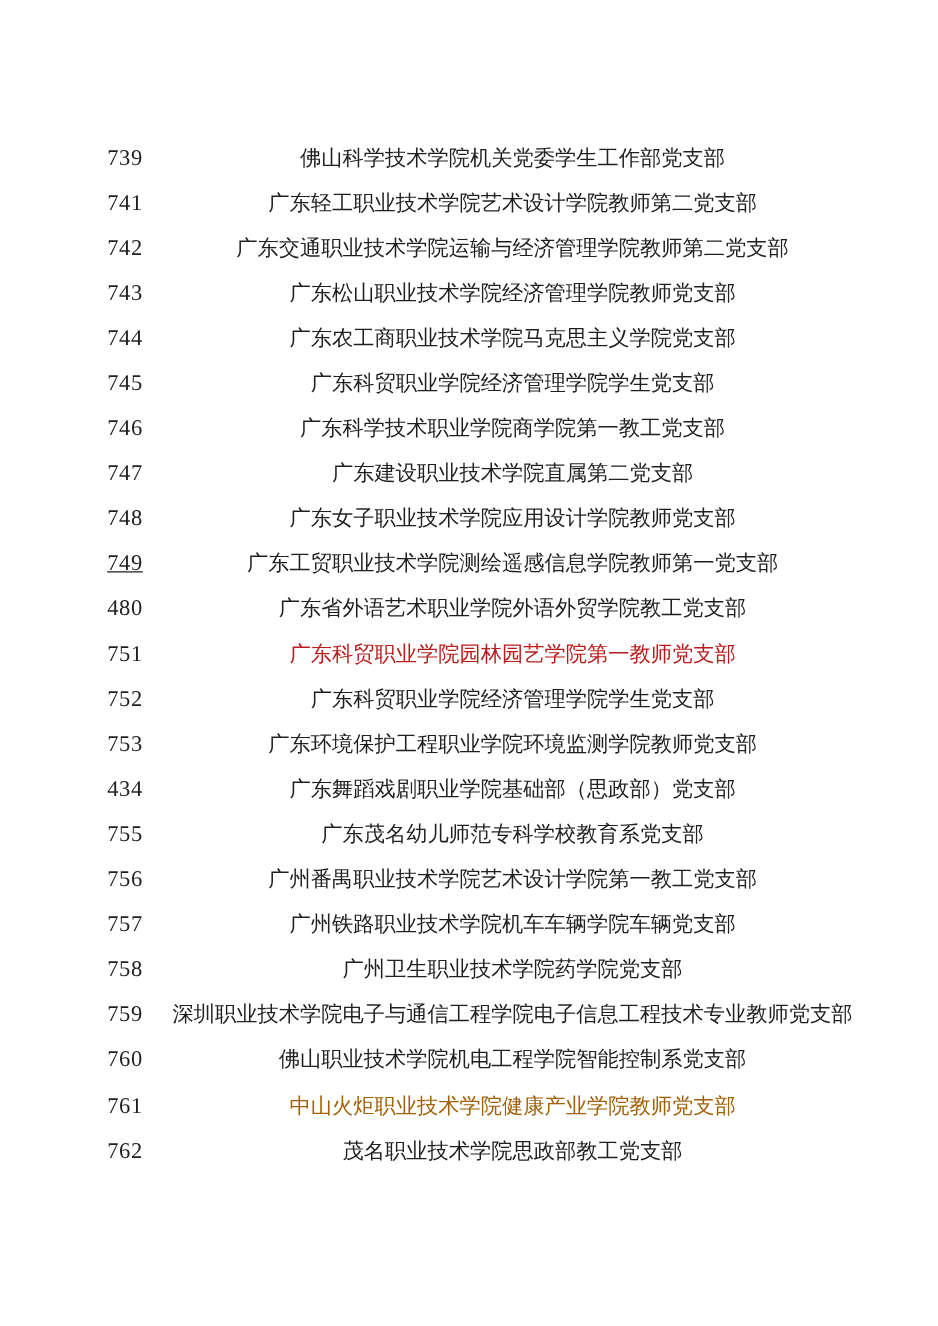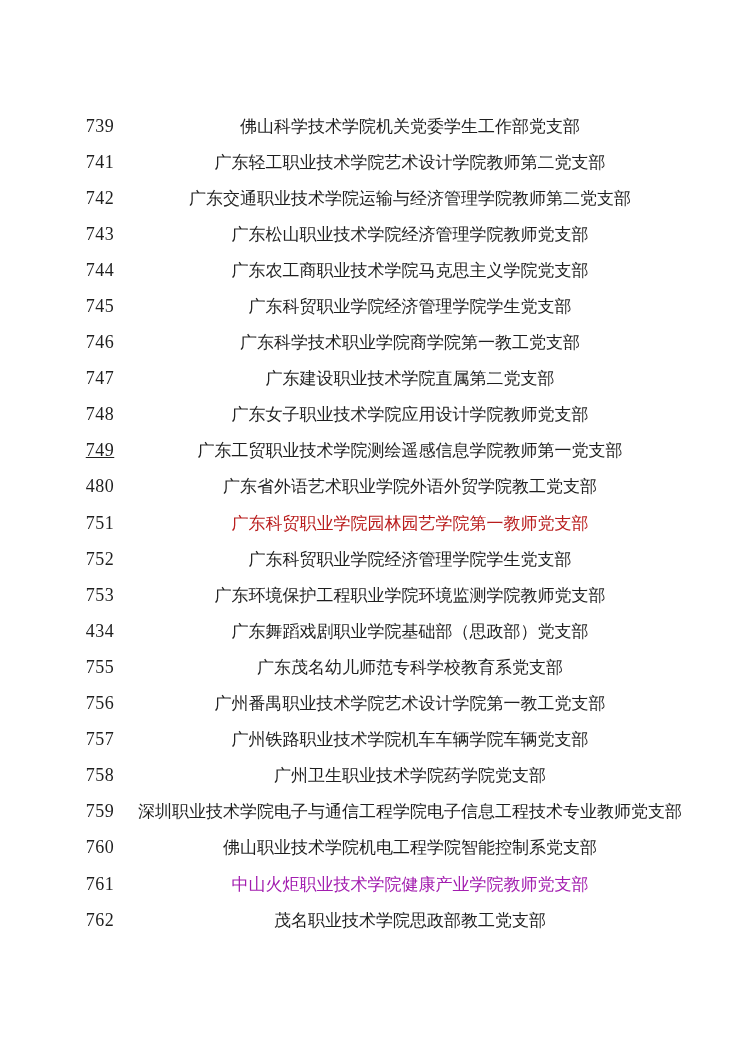--- a/index.html
+++ b/index.html
@@ -129,20 +129,20 @@
       <div class="row">
         <span class="num" style="color: rgb(31, 31, 31);">759</span>
         <span class="name" style="color: rgb(31, 31, 31);">深圳职业技术学院电子与通信工程学院电子信息工程技术专业教师党支部</span>
       </div>
       <div class="row">
         <span class="num" style="color: rgb(31, 31, 31);">760</span>
         <span class="name" style="color: rgb(31, 31, 31);">佛山职业技术学院机电工程学院智能控制系党支部</span>
       </div>
       <div class="row">
         <span class="num" style="color: rgb(31, 31, 31);">761</span>
-        <span class="name" style="color: #a21caf;">中山火炬职业技术学院健康产业学院教师党支部</span>
+        <span class="name" style="color: #a16207;">中山火炬职业技术学院健康产业学院教师党支部</span>
       </div>
       <div class="row">
         <span class="num" style="color: rgb(31, 31, 31);">762</span>
         <span class="name" style="color: rgb(31, 31, 31);">茂名职业技术学院思政部教工党支部</span>
       </div>
     </div>
 </div>
 
 </body></html>

